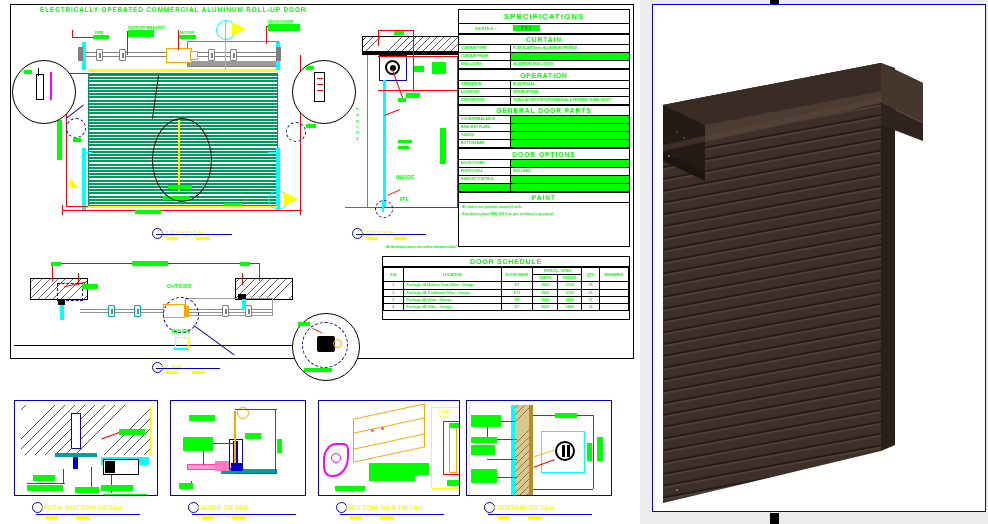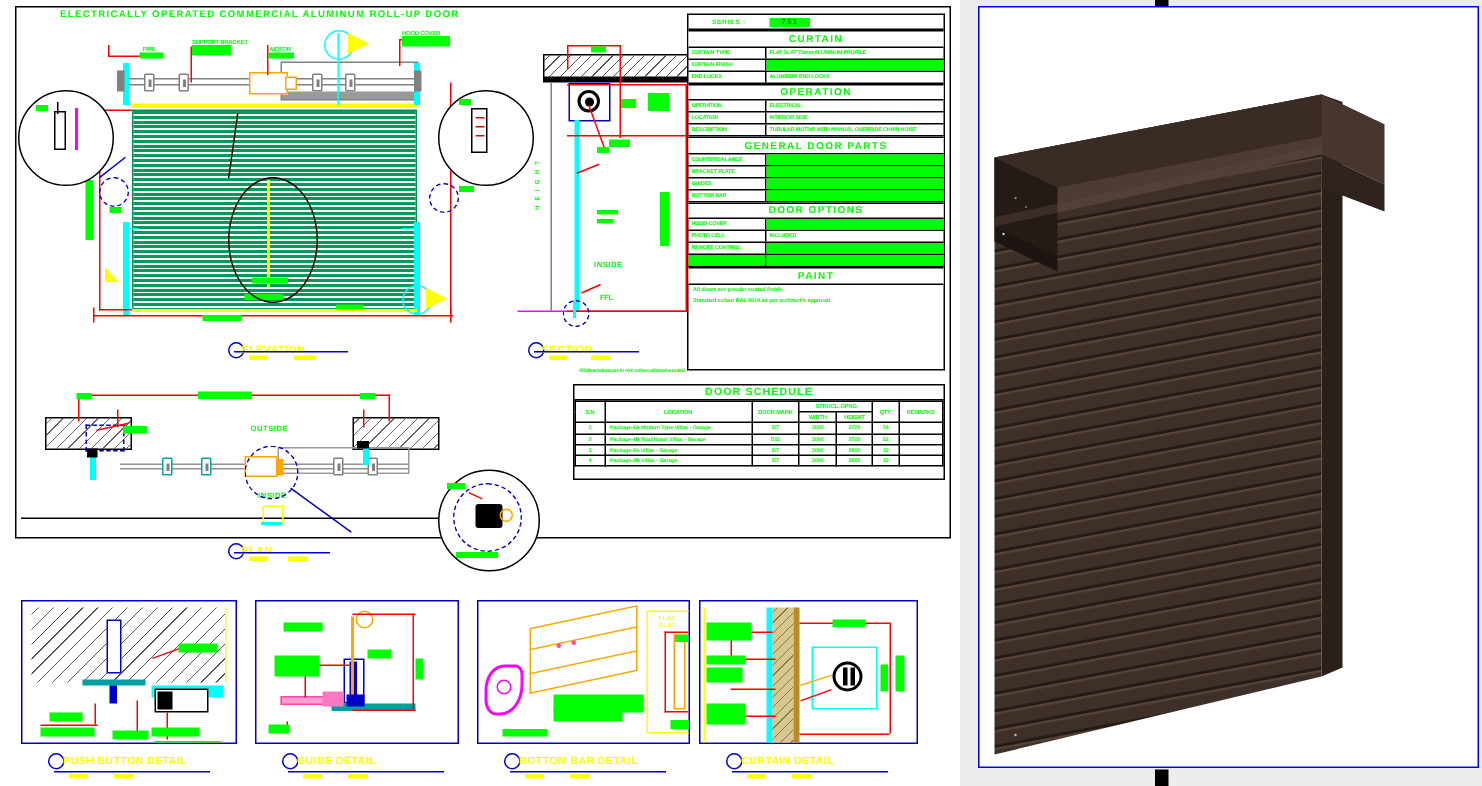--- a/index.html
+++ b/index.html
@@ -308,20 +308,21 @@
       <div class="viewtag" style="left:152px;top:362px;">
         <div class="circ"></div>
         <div class="lbl">PLAN</div>
         <div class="rule" style="width:64px;"></div>
         <div class="ylwbit" style="left:14px;width:12px;"></div>
         <div class="ylwbit" style="left:40px;width:13px;"></div>
       </div>
     </div>
 
     <div id="spec">
+      <div class="hdr h1">SPECIFICATIONS</div>
       <div class="serrow">
         <div class="serlbl">SERIES :</div>
         <div class="serval">751</div>
       </div>
       <div id="spec-sections">
           <div class="hdr h2">CURTAIN</div>
           <div class="row">
             <div class="c1">CURTAIN TYPE</div>
             <div class="c2">FLAT SLAT 75mm ALUMINUM PROFILE</div>
           </div>

